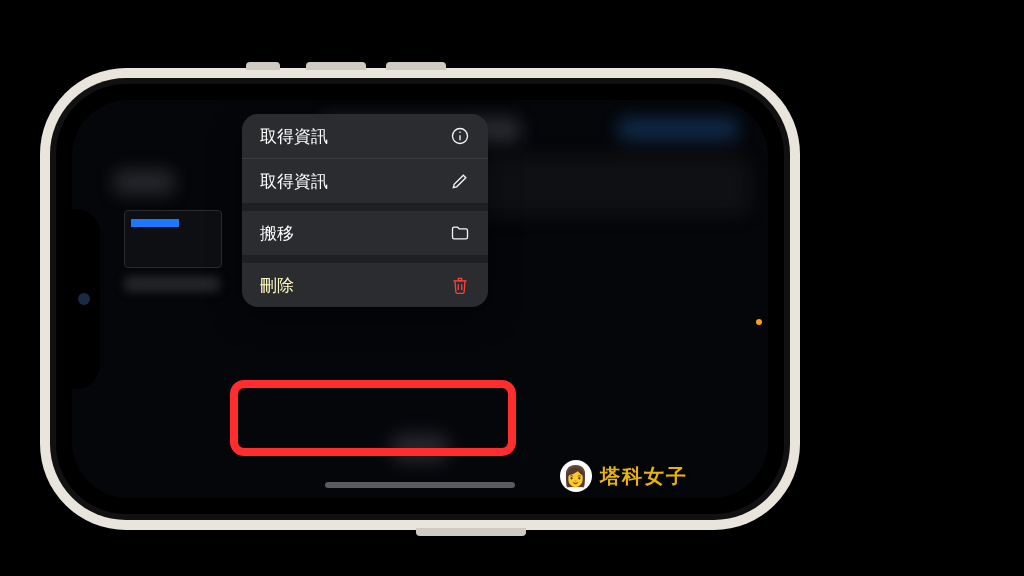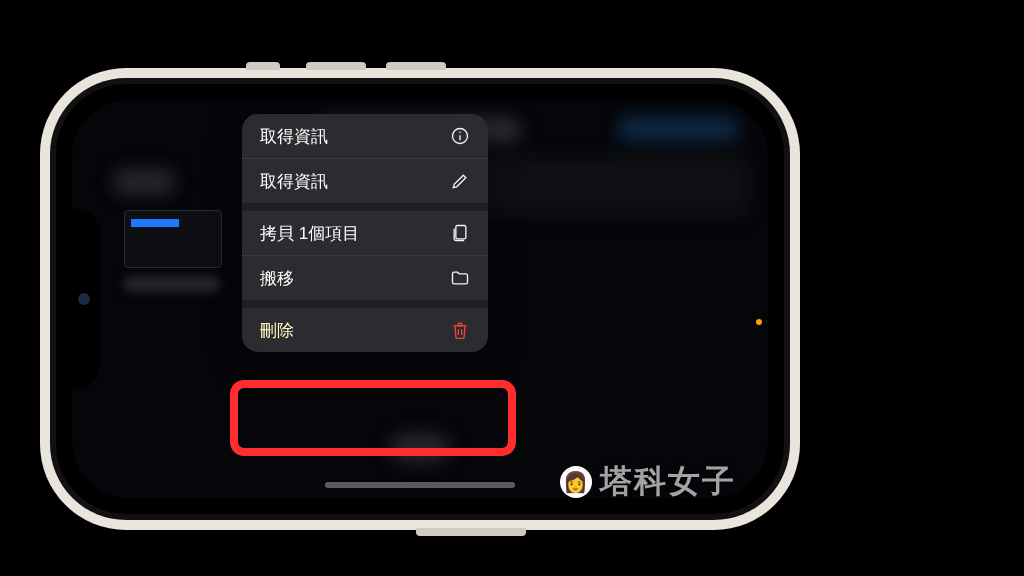--- a/index.html
+++ b/index.html
@@ -209,23 +209,23 @@
     gap:8px;
     z-index:80;
   }
   .wm-avatar{
     width:32px;height:32px;border-radius:50%;
     background:#fff;
     display:flex;align-items:center;justify-content:center;
     font-size:20px;
   }
   .wm-text{
-    color:#a3a3a3;
+    color:#eab308;
     font-weight:700;
-    font-size:32px;
+    font-size:20px;
     text-shadow:0 0 4px rgba(0,0,0,.8);
     letter-spacing:2px;
     font-family:Liberation Mono, monospace;
   }
 </style>
 </head>
 <body>
 
 <div class="phone">
   <div class="power-btn"></div>
@@ -267,29 +267,20 @@
           <svg viewBox="0 0 24 24" fill="none" stroke="currentColor" stroke-width="1.6">
               <path d="M4 20l4-1 11-11-3-3L5 16l-1 4z"></path>
             </svg>
         </span>
       </div>
 
 
 
       <div class="menu-sep"></div>
 
-      <div class="menu-item">
-        <span>拷貝 1個項目</span>
-        <span class="icon">
-          <svg viewBox="0 0 24 24" fill="none" stroke="currentColor" stroke-width="1.6">
-              <rect x="7" y="3" width="12" height="16" rx="2"></rect>
-              <path d="M5 7v12a2 2 0 0 0 2 2h10"></path>
-            </svg>
-        </span>
-      </div>
 
       <div class="menu-item">
         <span>搬移</span>
         <span class="icon">
           <svg viewBox="0 0 24 24" fill="none" stroke="currentColor" stroke-width="1.6">
               <path d="M3 7a2 2 0 0 1 2-2h4l2 2h8a2 2 0 0 1 2 2v8a2 2 0 0 1-2 2H5a2 2 0 0 1-2-2V7z"></path>
             </svg>
         </span>
       </div>
 

